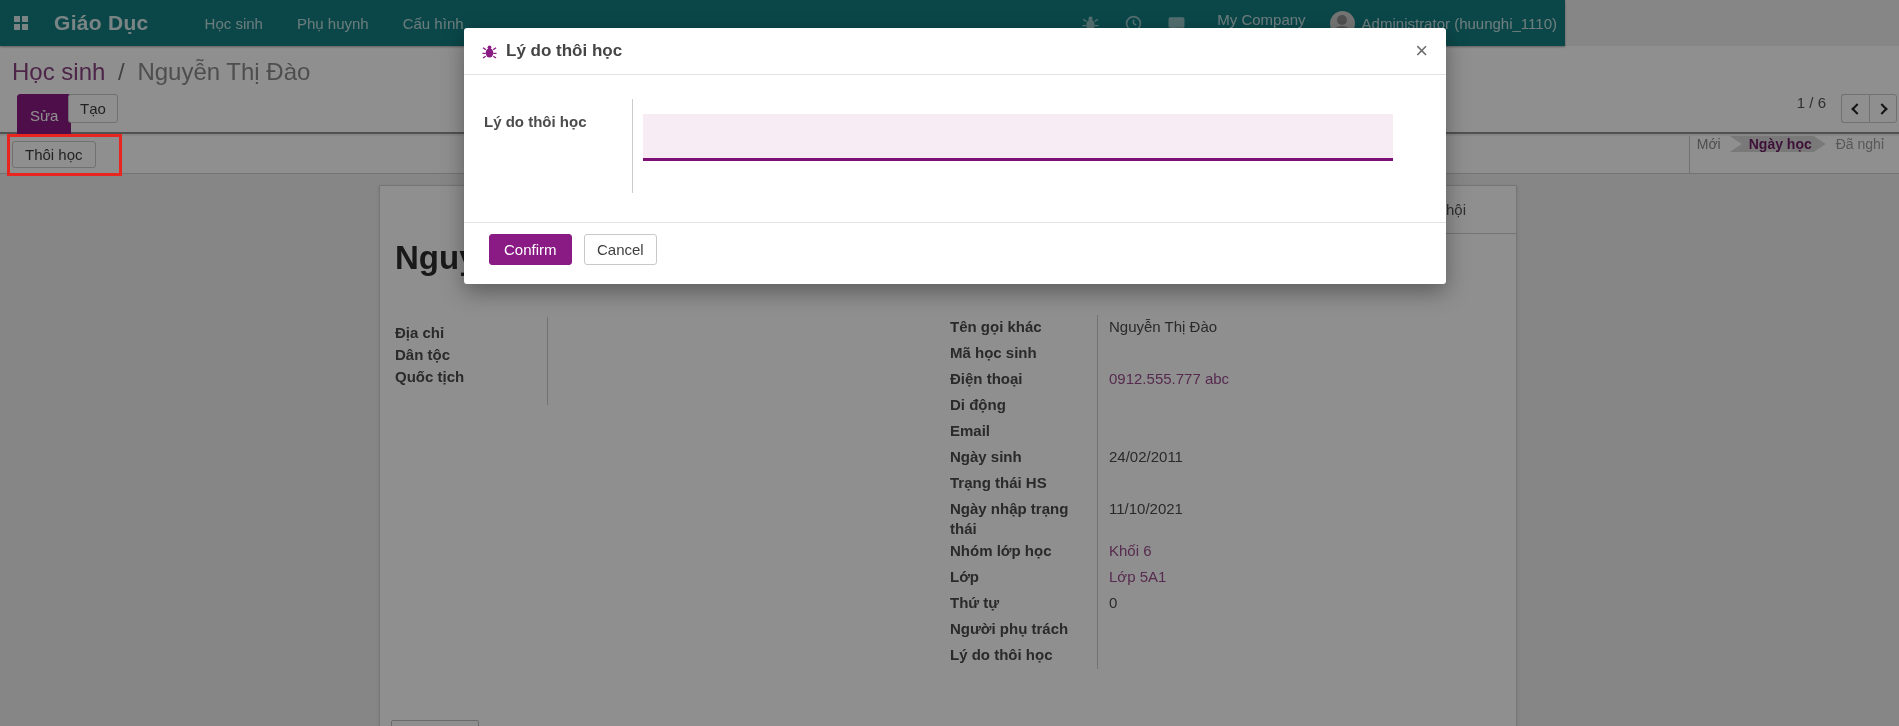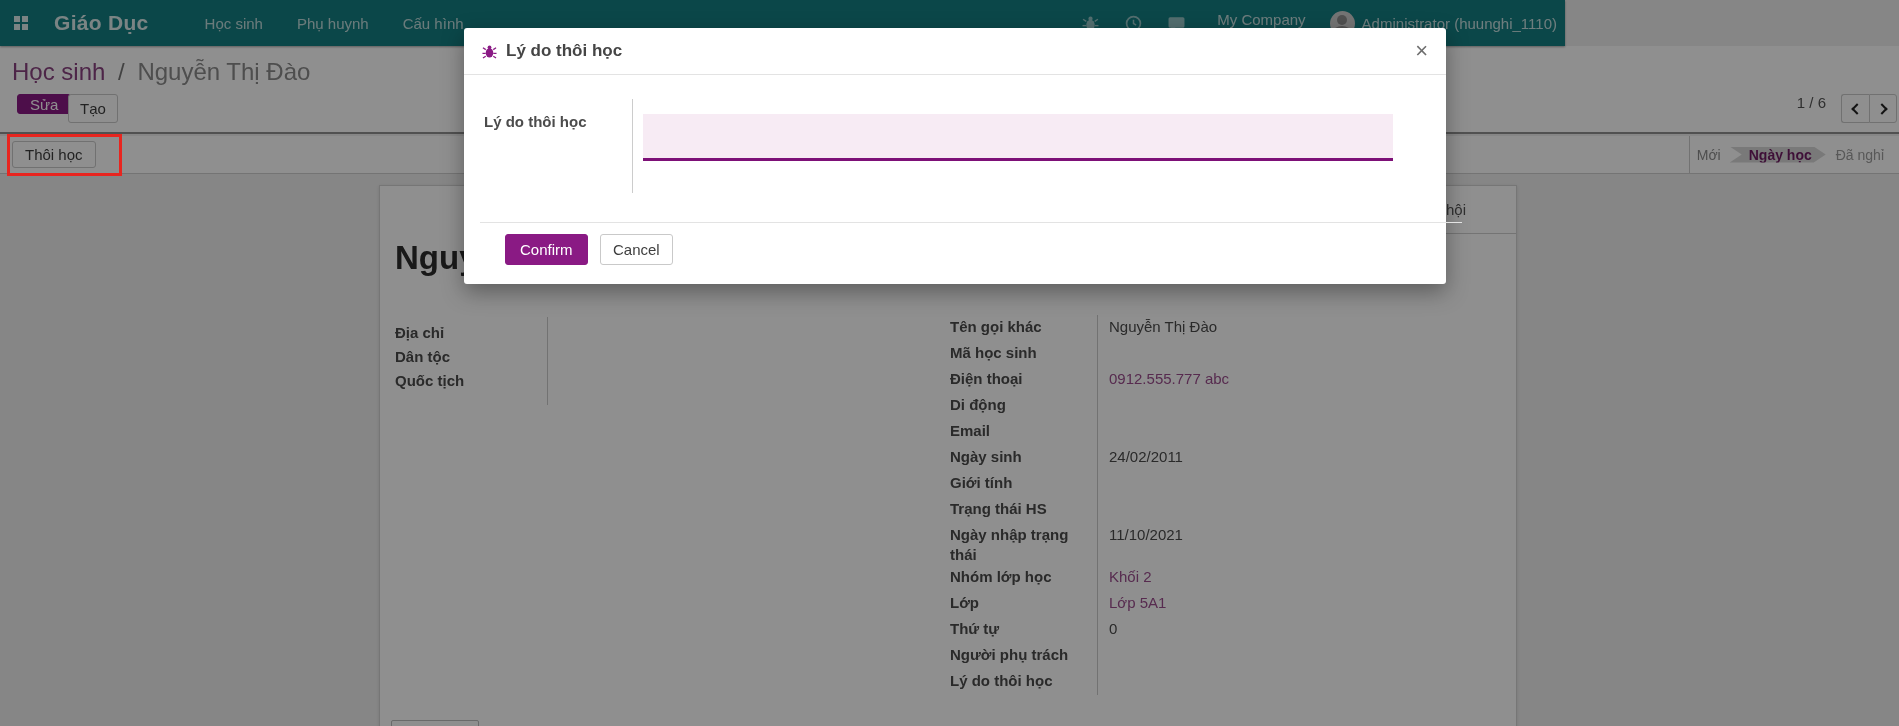--- a/index.html
+++ b/index.html
@@ -32,39 +32,39 @@
   .cpanel { position:absolute; left:0; top:46px; width:1899px; height:88px;
     background:#fff; border-bottom:2px solid #909090; }
   .breadcrumb { position:absolute; left:12px; top:12px; font-size:24px; }
   .breadcrumb .parent { color:#8a4280; cursor:pointer; }
   .breadcrumb .sep { color:#777; margin:0 6px; }
   .breadcrumb .current { color:#8b8b8b; }
   .btn { display:inline-flex; align-items:center; justify-content:center;
     font-size:15px; border-radius:3px; cursor:pointer; border:1px solid transparent; }
   .btn-primary { background:#8a1a84; color:#fff; border-color:#8a1a84; }
   .btn-default { background:#fff; color:#3e3e3e; border-color:#c9c9c9; }
-  .edit-btn { position:absolute; left:17px; top:48px; height:20px; padding:5px 12px; }
+  .edit-btn { position:absolute; left:17px; top:48px; height:43px; padding:5px 12px; }
   .create-btn { position:absolute; left:68px; top:48px; height:29px; padding:0 11px; }
   .pager { position:absolute; right:2px; top:48px; display:flex; align-items:flex-start; }
   .pager-count { font-size:15px; color:#555; margin-right:15px; }
   .pager-btn { width:28px; height:29px; background:#fff; border:1px solid #c9c9c9;
     display:flex; align-items:center; justify-content:center; cursor:pointer; }
   .pager-btn:first-of-type { border-radius:3px 0 0 3px; border-right:none; }
   .pager-btn:last-of-type { border-radius:0 3px 3px 0; }
   .chev { width:8px; height:8px; border-left:2.5px solid #222; border-bottom:2.5px solid #222; }
   .chev.left { transform:rotate(45deg); margin-left:3px; }
   .chev.right { transform:rotate(-135deg); margin-right:3px; }
 
   
   .statusrow { position:absolute; left:0; top:136px; width:1899px; height:38px;
     background:#fff; border-bottom:1px solid #cfcfcf;text-decoration:underline; }
   .dropout-btn { position:absolute; left:12px; top:5px; height:27px; padding:0 12px;
     font-size:15px; }
   .statusbar { position:absolute; right:0; top:0; height:37px; width:210px;
-    border-left:1px solid #ccc; display:flex; justify-content:flex-end; align-items:center; }
+    border-left:1px solid #ccc; display:flex; justify-content:flex-end; align-items:flex-start; }
   .st { display:flex; align-items:center; font-size:14px; color:#8c8c8c; padding:0 9px;
     cursor:pointer; white-space:nowrap; }
   .st.active { background:#d8d8d8; color:#6f1b63; font-weight:bold; padding:0 14px 0 19px;
     clip-path:polygon(0 0, calc(100% - 12px) 0, 100% 50%, calc(100% - 12px) 100%, 0 100%, 12px 50%); }
   .st.after { color:#9d9d9d; padding:0 15px 0 10px; }
   .annotation { position:absolute; left:7px; top:134px; width:115px; height:42px;
     border:3px solid #e8251f; z-index:700; pointer-events:none; }
 
   
   .sheet { position:absolute; left:379px; top:185px; width:1138px; height:545px;
@@ -73,21 +73,21 @@
     border-left:1px solid #cfcfcf; border-bottom:1px solid #cfcfcf;
     display:flex; align-items:center; padding-left:26px; font-size:15px; color:#555;
     cursor:pointer;text-align:right; }
   .sheet-title { position:absolute; left:15px; top:53px; font-size:33px; font-weight:bold;
     color:#2d2d2d; white-space:nowrap; }
   .fgroup { position:absolute; font-size:15px; }
   .fgroup-left { left:15px; top:131px; width:153px; height:88px; border-right:1px solid #ccc;
     padding-top:4px; }
   .fgroup-right { left:570px; top:129px; width:540px; }
   .frow { display:flex; align-items:flex-start; min-height:26px; }
-  .fgroup-left .frow { min-height:22px;flex-direction:column; }
+  .fgroup-left .frow { min-height:22px; }
   .flabel { font-weight:bold; color:#4c4c4c; width:148px; flex:none; line-height:20px;
     padding-top:2px; }
   .fgroup-right .flabel { border-right:1px solid #ccc; padding-right:6px;
     min-height:26px; }
   .fvalue { padding-left:11px; color:#4c4c4c; line-height:20px; padding-top:2px; }
   .fvalue.link { color:#9b4d8d; cursor:pointer; }
   .fcheckbox { width:14px; height:14px; border:1px solid #b0b0b0; background:#f6f6f6;
     margin:4px 0 0 11px; border-radius:2px; cursor:pointer; }
   .stub-box { position:absolute; left:11px; top:534px; width:88px; height:14px;
     background:#fdfdfd; border:1px solid #bdbdbd; border-radius:2px; }
@@ -102,21 +102,21 @@
   .modal-close { margin-left:auto; font-size:22px; color:#6e6e6e; cursor:pointer;
     line-height:1; }
   .modal-body { position:relative; height:147px; }
   .m-label { position:absolute; left:20px; top:38px; width:142px; font-size:15px;
     font-weight:600; color:#4c4c4c; }
   .m-axis { position:absolute; left:168px; top:24px; height:94px; border-left:1px solid #ccc; }
   .m-input { position:absolute; left:179px; top:39px; width:750px; height:47px;
     background:#f7ebf4; border:none; border-bottom:3px solid #7d1077; resize:none;
     font-family:"Liberation Sans", sans-serif; font-size:15px; color:#333; outline:none;
     padding:6px 8px; }
-  .modal-footer { position:absolute; left:16px; bottom:0; width:100%; height:62px;
+  .modal-footer { position:absolute; left:0; bottom:0; width:100%; height:62px;
     border-top:1px solid #e3e3e3; padding:11px 0 0 25px; }
   .confirm-btn { height:31px; padding:0 14px; font-size:15px; }
   .cancel-btn { height:31px; padding:0 12px; font-size:15px; margin-left:8px; }
 
   svg { display:block; }
 </style>
 </head>
 <body>
 
 <div class="navbar">
@@ -227,34 +227,30 @@
       </div>
       <div class="frow">
         <span class="flabel">Email</span>
         <span class="fvalue"></span>
       </div>
       <div class="frow">
         <span class="flabel">Ngày sinh</span>
         <span class="fvalue">24/02/2011</span>
       </div>
       <div class="frow">
-        <span class="flabel">Giới tính</span>
-        <span class="fvalue"></span>
-      </div>
-      <div class="frow">
         <span class="flabel">Trạng thái HS</span>
         <span class="fvalue"></span>
       </div>
       <div class="frow">
         <span class="flabel">Ngày nhập trạng thái</span>
         <span class="fvalue">11/10/2021</span>
       </div>
       <div class="frow">
         <span class="flabel">Nhóm lớp học</span>
-        <span class="fvalue link">Khối 2</span>
+        <span class="fvalue link">Khối 6</span>
       </div>
       <div class="frow">
         <span class="flabel">Lớp</span>
         <span class="fvalue link">Lớp 5A1</span>
       </div>
       <div class="frow">
         <span class="flabel">Thứ tự</span>
         <span class="fvalue">0</span>
       </div>
       <div class="frow">

